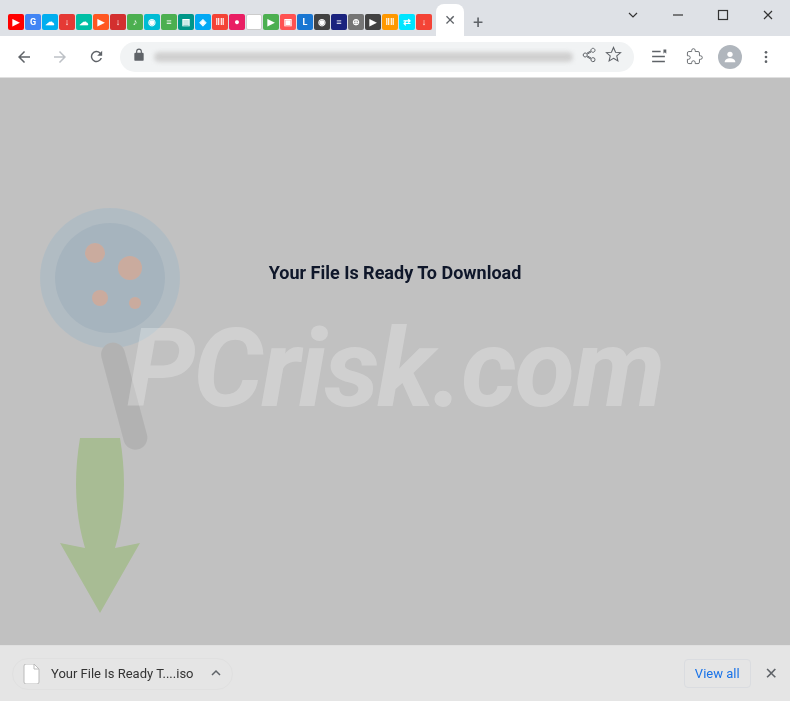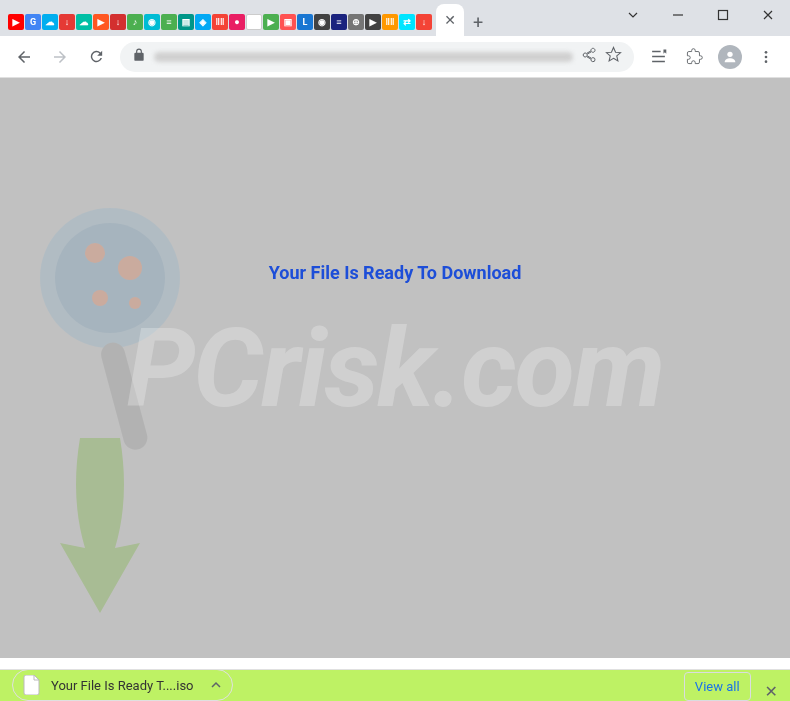--- a/index.html
+++ b/index.html
@@ -29,25 +29,25 @@
 
 
 .content { position: relative; height: 580px; background: #c1c1c1; overflow: hidden; }
 .watermark { position: absolute; inset: 0; display: flex; align-items: center; justify-content: center; pointer-events: none; }
 .watermark-text { font-size: 110px; font-weight: 700; font-style: italic; color: rgba(255,255,255,0.25); letter-spacing: -2px; white-space: nowrap; }
 .wm-icon { position: absolute; left: 20px; top: 120px; opacity: 0.25; }
 .side-label { position: absolute; left: 10px; top: 330px; font-size: 24px; font-weight: 700; color: #a8a8a8; }
 .arrow-down { position: absolute; left: 40px; top: 360px; opacity: 0.35; }
 
 .center-box { position: absolute; left: 50%; top: 40%; transform: translate(-50%, -50%); text-align: center; }
-.heading { font-size: 18px; font-weight: 700; color: #1d4ed8; margin-bottom: 76px; }
+.heading { font-size: 18px; font-weight: 700; color: #0f172a; margin-bottom: 76px; }
 .proceed-btn { background: #fff; border-radius: 35px; padding: 22px 50px; font-size: 19px; color: #222; display: inline-block; cursor: pointer; box-shadow: 0 2px 8px rgba(0,0,0,0.08); }
 
 
-.dlbar { position: absolute; bottom: 0; left: 0; right: 0; height: 32px; background: #bef264; border-top: 1px solid #e0e0e0; display: flex; align-items: flex-end; padding: 0 12px; }
+.dlbar { position: absolute; bottom: 0; left: 0; right: 0; height: 56px; background: #e5e5e5; border-top: 1px solid #e0e0e0; display: flex; align-items: center; padding: 0 12px; }
 .dl-item { display: flex; align-items: center; gap: 10px; border: 1px solid #e0e0e0; border-radius: 16px; padding: 5px 10px; height: 32px; }
 .dl-file-icon { width: 18px; height: 20px; }
 .dl-name { font-size: 13px; color: #333; }
 .dl-chev { color: #5f6368; margin-left: 6px; }
 .dl-spacer { flex: 1; }
 .show-all { color: #1a73e8; font-size: 13px; padding: 6px 10px; border: 1px solid #dadce0; border-radius: 4px; cursor: pointer; }
 .dl-close { margin-left: 14px; color: #5f6368; cursor: pointer; font-size: 16px; }
 </style>
 </head>
 <body>

